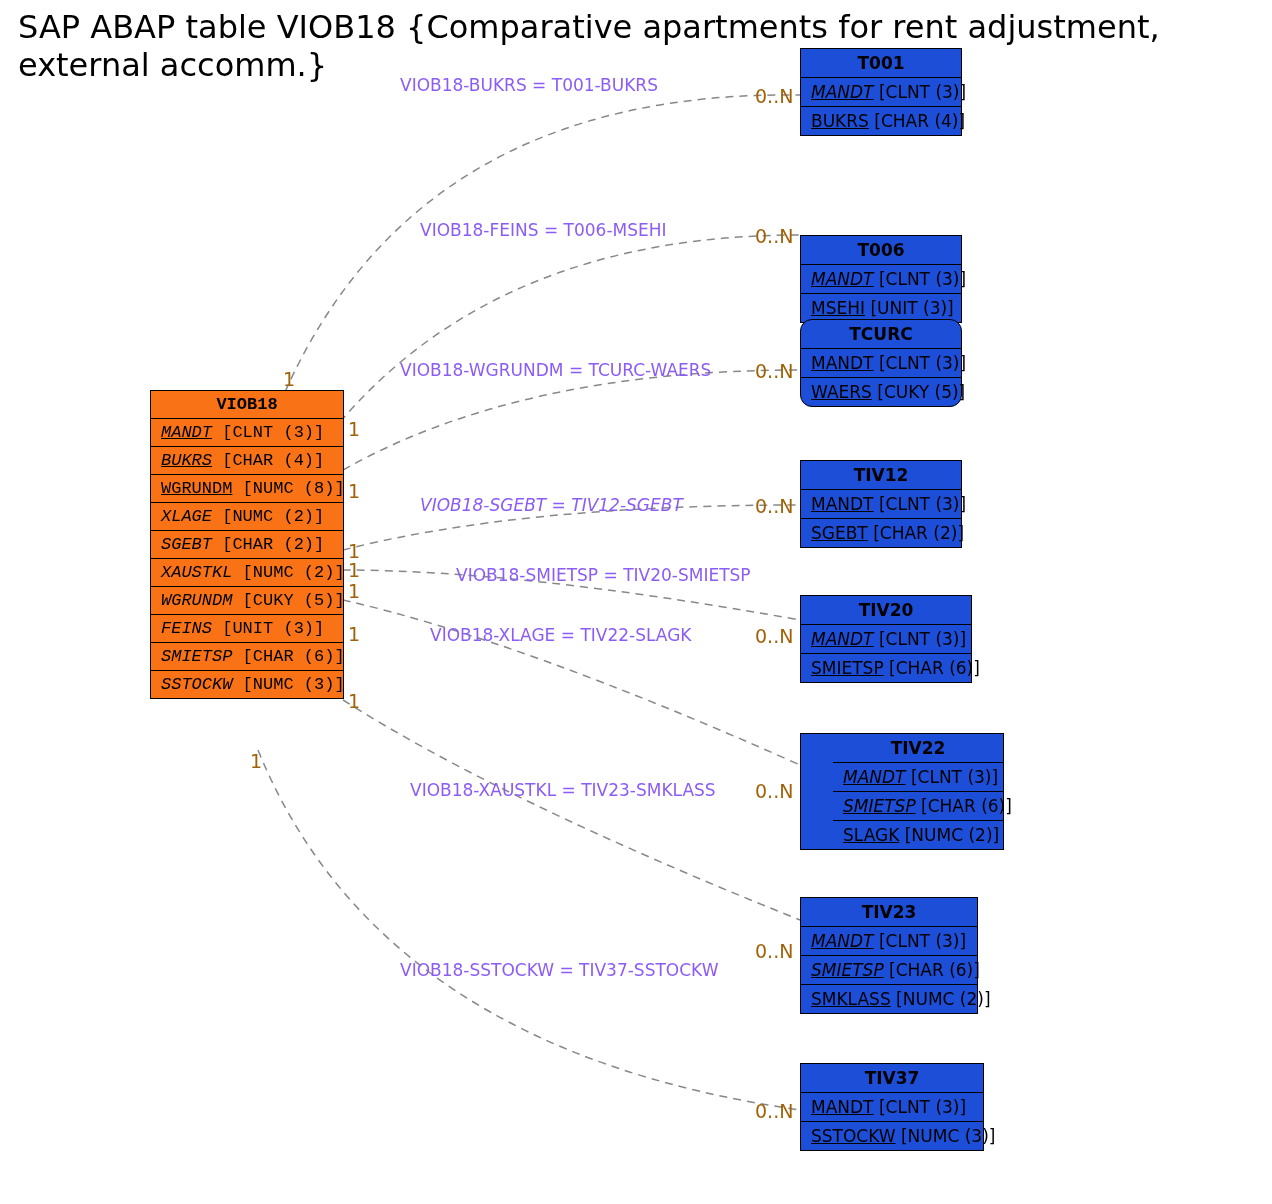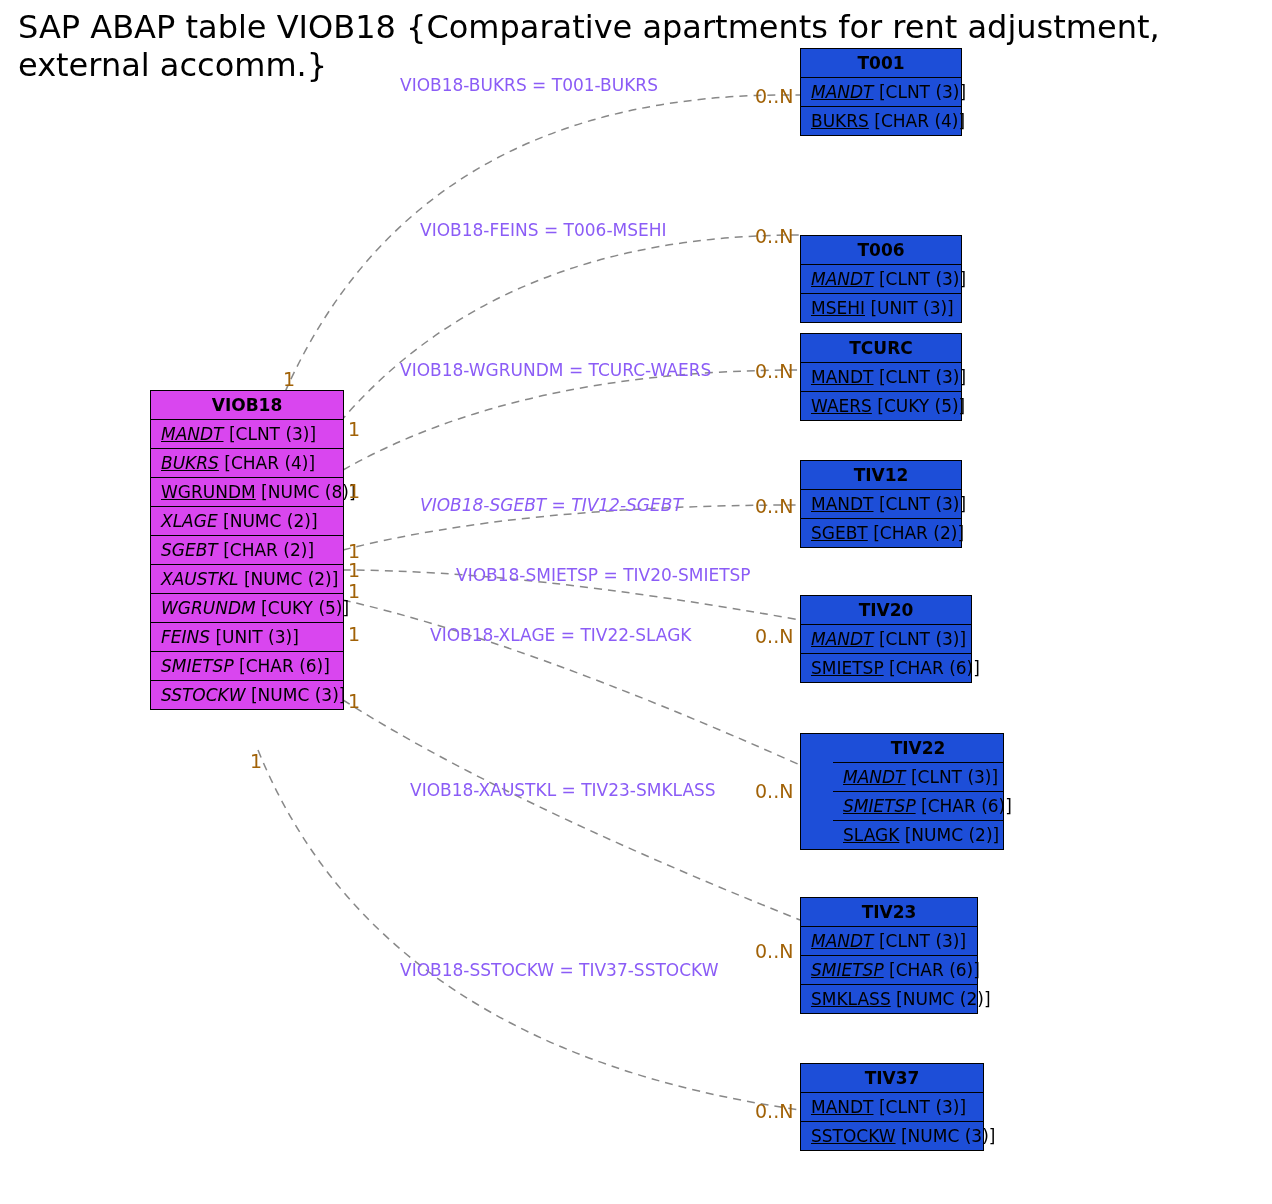--- a/index.html
+++ b/index.html
@@ -17,21 +17,21 @@
     top: 8px;
     left: 18px;
     font-size: 32px;
     color: #000;
   }
   .entity {
     position: absolute;
     border: 1.5px solid #000;
     font-size: 17px;
   }
-  .entity.main { background: #d946ef; }
+  .entity.main { background: #f97316; font-family: Liberation Mono, monospace; }
   .entity.ref  { background: #1d4ed8; }
   .entity .hdr {
     text-align: center;
     font-weight: bold;
     border-bottom: 1.5px solid #000;
     padding: 4px 10px;
   }
   .entity .row {
     border-bottom: 1.5px solid #000;
     padding: 4px 10px;
@@ -97,21 +97,21 @@
 <div class="entity ref" id="ref-0" style="left:800px; top:48px;  width:160px;">
     <div class="hdr">T001</div>
     <div class="row"><span class="u i">MANDT</span> [CLNT (3)]</div>
     <div class="row"><span class="u">BUKRS</span> [CHAR (4)]</div>
   </div>
 <div class="entity ref" id="ref-1" style="left:800px; top:188px; width:160px;margin-top:47px;">
     <div class="hdr">T006</div>
     <div class="row"><span class="u i">MANDT</span> [CLNT (3)]</div>
     <div class="row"><span class="u">MSEHI</span> [UNIT (3)]</div>
   </div>
-<div class="entity ref" id="ref-2" style="left:800px; top:333px; width:160px;">
+<div class="entity ref" id="ref-2" style="left:800px; top:319px; width:160px;border-radius:12px;">
     <div class="hdr">TCURC</div>
     <div class="row"><span class="u">MANDT</span> [CLNT (3)]</div>
     <div class="row"><span class="u">WAERS</span> [CUKY (5)]</div>
   </div>
 <div class="entity ref" id="ref-3" style="left:800px; top:460px; width:160px;">
     <div class="hdr">TIV12</div>
     <div class="row"><span class="u">MANDT</span> [CLNT (3)]</div>
     <div class="row"><span class="u">SGEBT</span> [CHAR (2)]</div>
   </div>
 <div class="entity ref" id="ref-4" style="left:800px; top:595px; width:170px;">

